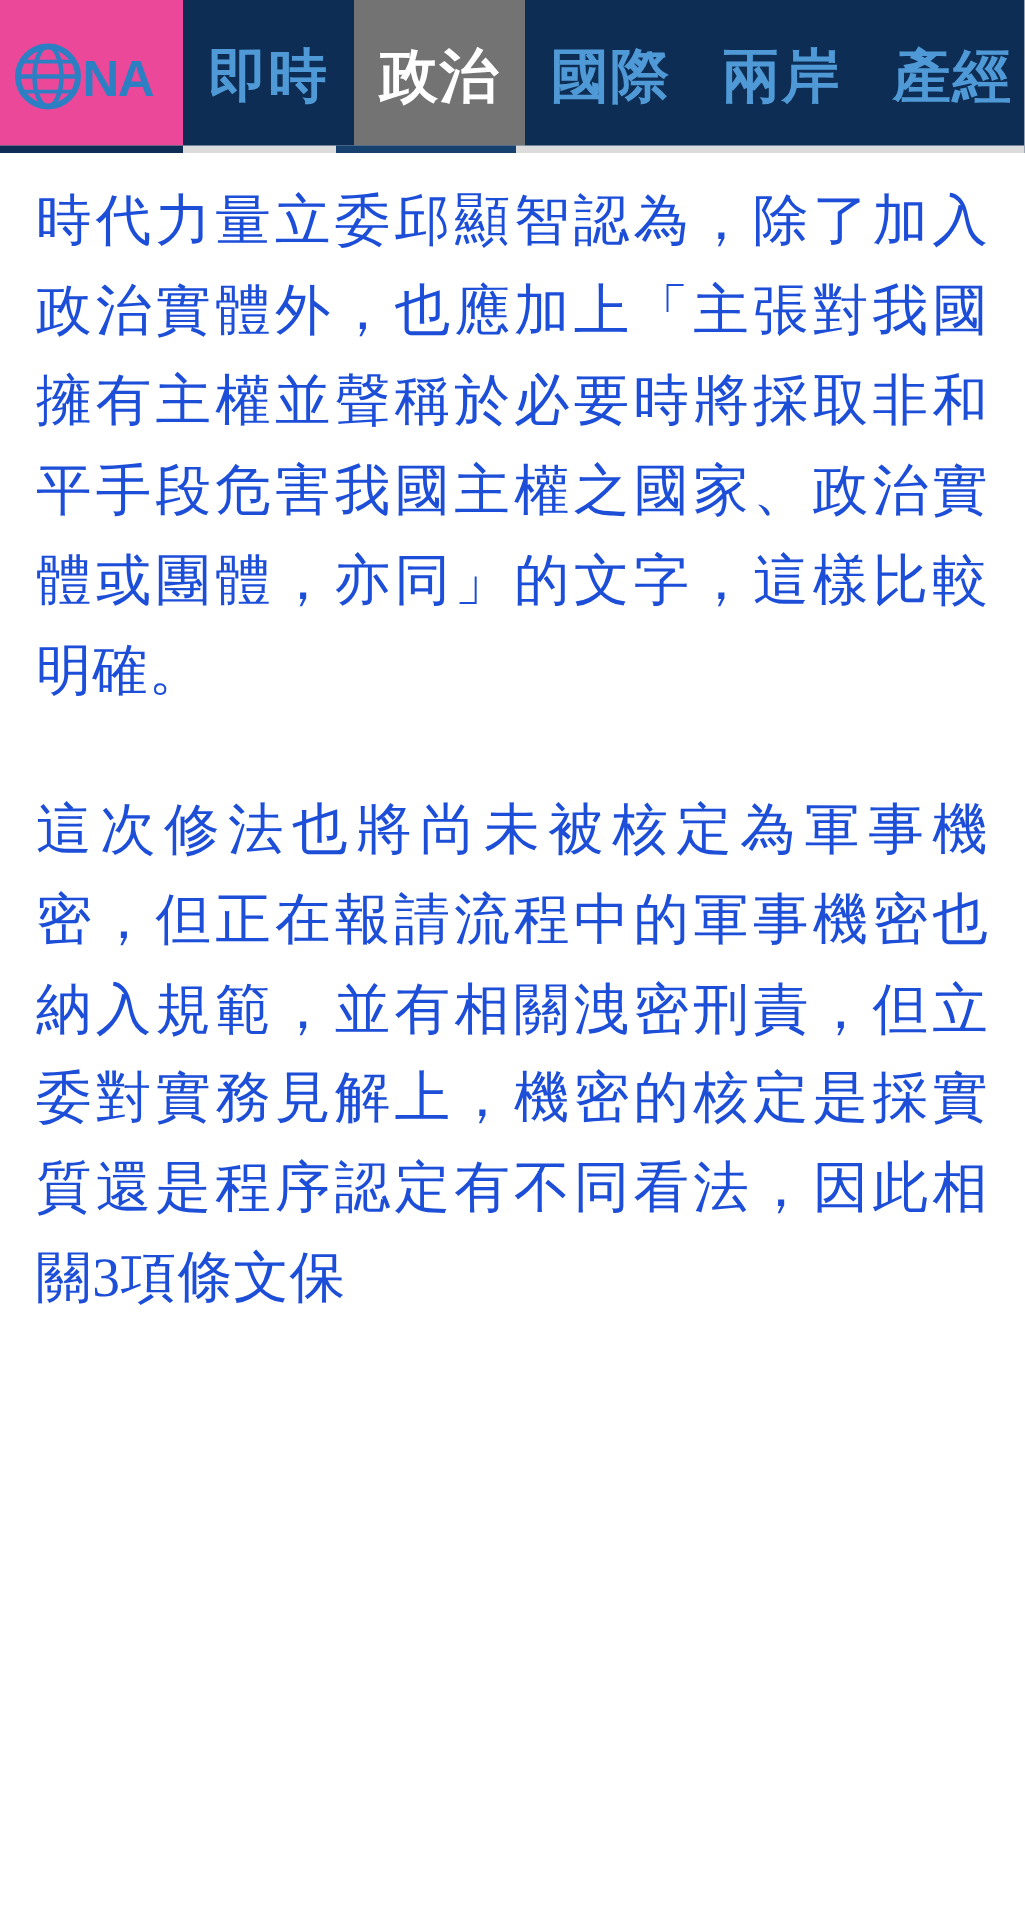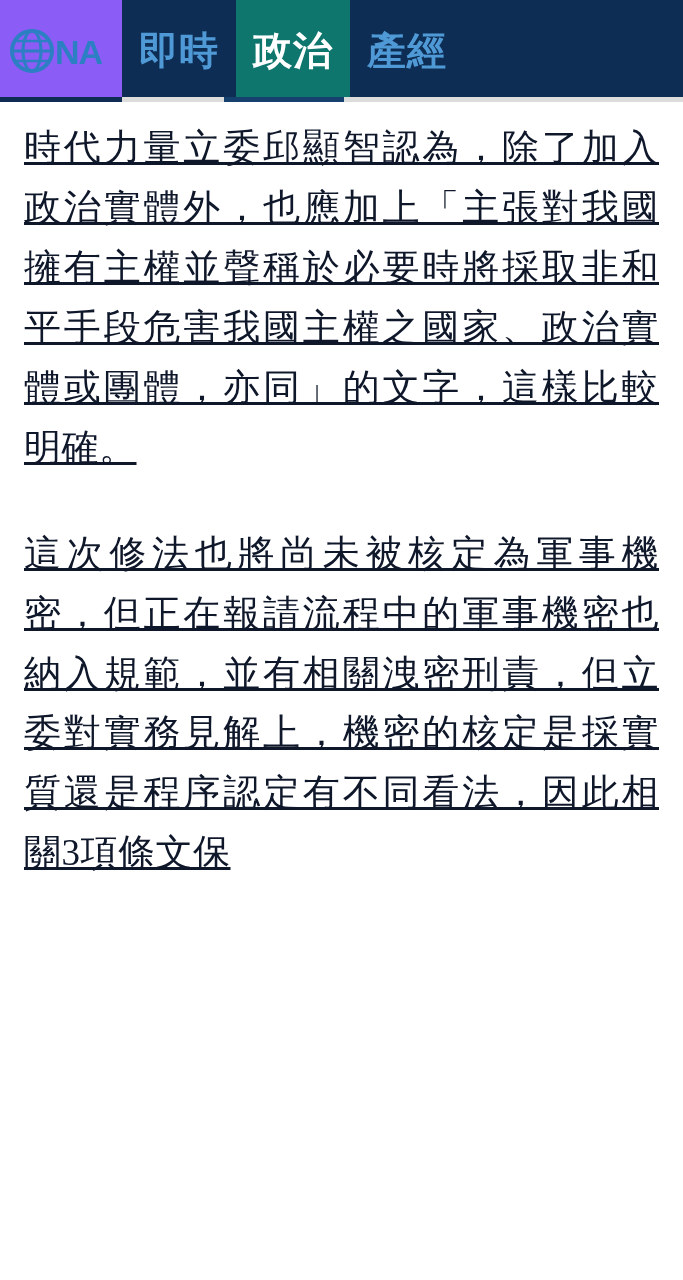--- a/index.html
+++ b/index.html
@@ -24,42 +24,42 @@
     align-items: stretch;
     overflow: hidden;
     white-space: nowrap;
   }
   .logo-wrap {
     flex: 0 0 auto;
     width: 122px;
     display: flex;
     align-items: center;
     justify-content: center;
-    background: #8b5cf6;
+    background: #ec4899;
   }
   .logo {
     display: block;
   }
 
   .nav-item {
     flex: 0 0 auto;
     display: flex;
     align-items: center;
     justify-content: flex-end;
     padding: 0 17px;
     font-size: 39px;
     font-weight: 700;
     letter-spacing: 1px;
     color: #4f9ad6;
     background: #0d2d54;
     position: relative;
   }
   .nav-item.active {
     color: #ffffff;
-    background: #0f766e;
+    background: #737373;
   }
   .nav-item.active::after {
     content: "";
     position: absolute;
     left: 0;
     right: 0;
     bottom: 0;
     height: 5px;
     background: #16416f;
   }
@@ -92,25 +92,24 @@
 
   
   .article {
     padding: 16px 24px 0 24px;
     box-sizing: border-box;
   }
   .article p {
     margin: 0 0 46px 0;
     font-size: 37px;
     line-height: 1.62;
-    color: #0f172a;
+    color: #1d4ed8;
     text-align: justify;
     letter-spacing: 0.5px;
     font-family: "Liberation Serif", "DejaVu Serif", serif;
-    text-decoration: underline;
   }
   .article p:last-child {
     margin-bottom: 0;
   }
 </style>
 </head>
 <body>
 
 <div class="navbar">
 
@@ -127,20 +126,26 @@
     </svg>
   </div>
 
   <div class="nav-item">
     <span>即時</span>
   </div>
   <div class="nav-item active">
     <span>政治</span>
   </div>
   <div class="nav-item">
+    <span>國際</span>
+  </div>
+  <div class="nav-item">
+    <span>兩岸</span>
+  </div>
+  <div class="nav-item">
     <span>產經</span>
   </div>
 
   <div class="nav-underline">
     <div class="filled"></div>
     <div class="active-seg"></div>
   </div>
 </div>
 
 <div class="article">

